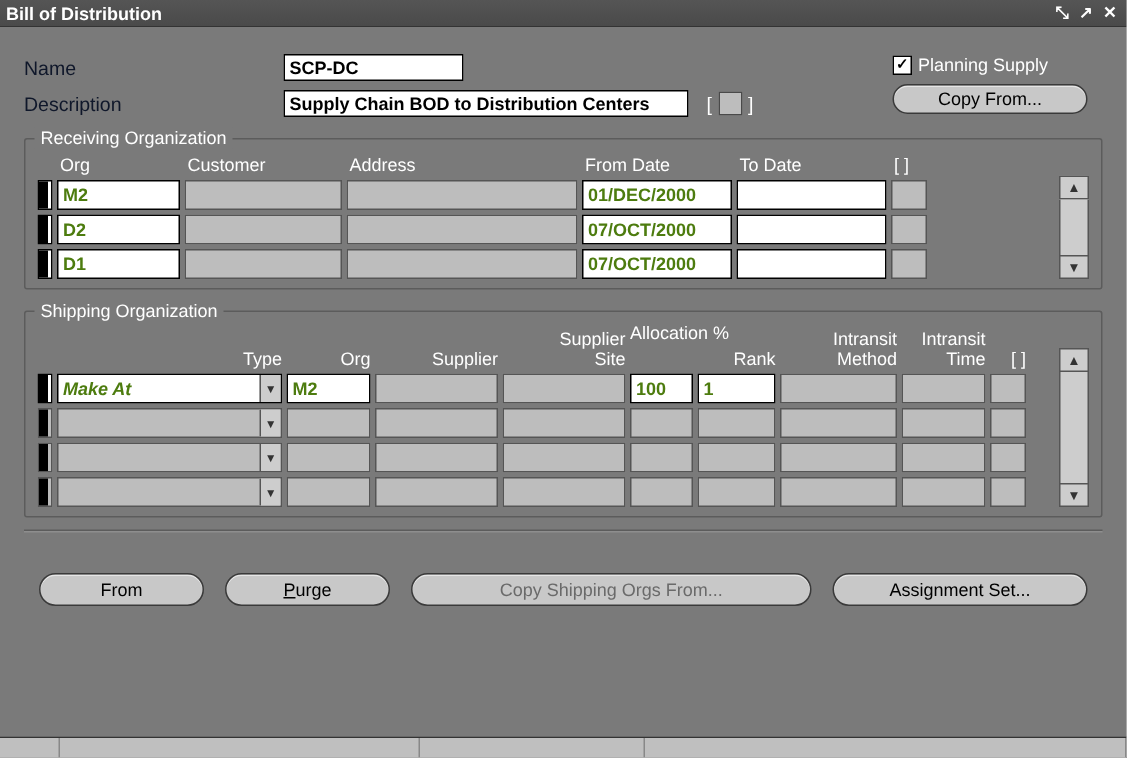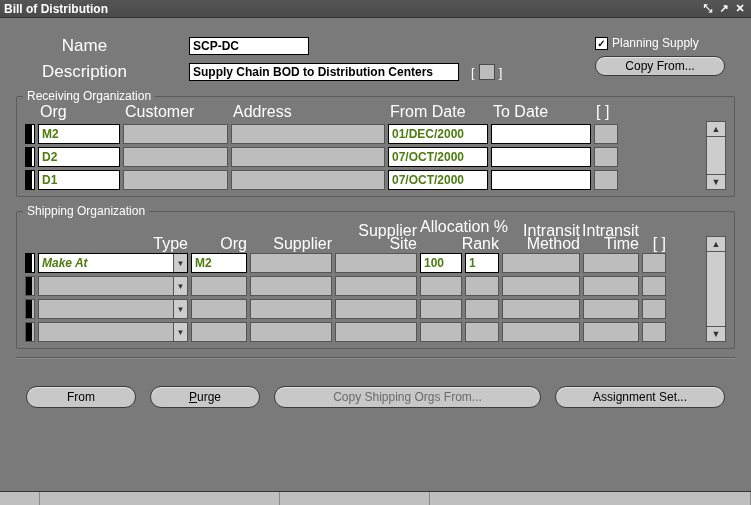--- a/index.html
+++ b/index.html
@@ -5,41 +5,41 @@
   * { box-sizing: border-box; margin: 0; padding: 0; font-family: Arial, Helvetica, sans-serif; }
   body { background: #fff; width: 751px; height: 505px; overflow: hidden; }
   .window { width: 751px; height: 505px; background: #7a7a7a; display: flex; flex-direction: column; }
   .titlebar { height: 18px; background: linear-gradient(#555,#4a4a4a); color: #fff; font-size: 12px; font-weight: bold; display: flex; align-items: center; padding: 0 4px; border-bottom: 1px solid #333; }
   .titlebar .title-text { flex: 1; }
   .title-btns { display: flex; gap: 2px; }
   .title-btns span { width: 14px; height: 14px; display: inline-flex; align-items: center; justify-content: center; font-size: 11px; color: #fff; cursor: pointer; }
   .content { flex: 1; padding: 18px 16px 10px 16px; color: #fff; font-size: 12px; position: relative; }
 
   .row { display: flex; align-items: center; margin-bottom: 6px; }
-  .lbl { width: 145px; text-align: center; padding-right: 8px; font-size: 17px; color: #ffffff; }
+  .lbl { width: 145px; text-align: left; padding-right: 8px; font-size: 13px; color: #0f172a; }
   input.field { background: #fff; border: 1px solid #000; height: 18px; font-size: 12px; font-weight: bold; padding: 0 3px; color: #000; margin-left: 28px; }
   input.field.desc { font-weight: bold; }
   .bracket { color: #fff; margin: 0 2px; font-size: 13px; }
   .dflag { width: 16px; height: 16px; background: #bdbdbd; border: 1px solid #4a4a4a; display: inline-block; margin: 0 2px; }
 
   .right-top { position: absolute; right: 26px; top: 18px; display: flex; flex-direction: column; align-items: flex-start; gap: 6px; }
   .chkline { display: flex; align-items: center; gap: 4px; color:#fff; font-size:12px; }
   .chkbox { width: 13px; height: 13px; background: #fff; border: 1px solid #000; display: inline-flex; align-items: center; justify-content: center; font-size: 10px; color:#000; font-weight:bold; }
   .btn { background: #c8c8c8; border: 1px solid #3a3a3a; border-radius: 14px; height: 22px; padding: 0 18px; font-size: 12px; color: #000; display: inline-flex; align-items: center; justify-content: center; cursor: pointer; box-shadow: inset 0 1px 0 #e6e6e6; }
   .btn.small { border-radius: 10px; height: 20px; }
   .btn.disabled { color: #6a6a6a; }
 
   .groupbox { border: 1px solid #5c5c5c; border-radius: 2px; margin-top: 14px; padding: 8px 8px 6px 8px; position: relative; }
   .groupbox .legend { position: absolute; top: -8px; left: 6px; background: #7a7a7a; padding: 0 4px; font-size: 12px; color: #fff; }
 
   .grid { display: flex; gap: 2px; }
   .gridmain { flex: 1; }
   .cols { display: flex; gap: 3px; }
   .col { display: flex; flex-direction: column; gap: 3px; }
-  .colhdr { font-size: 16px; color: #fff; height: 16px; display: flex; align-items: flex-end; padding-left: 2px; white-space: nowrap; }
+  .colhdr { font-size: 12px; color: #fff; height: 16px; display: flex; align-items: flex-end; padding-left: 2px; white-space: nowrap; }
   .colhdr.two { height: 30px; display:flex; flex-direction:column; justify-content:flex-end; line-height:13px;}
   .cell { height: 20px; background: #bdbdbd; border: 1px solid #555; }
   .cell.light { background: #fff; border: 1px solid #000; }
   .cell input { width: 100%; height: 100%; border: none; background: transparent; font-size: 12px; font-weight: bold; padding: 0 3px; color:#4d7c0f; }
   .mark { width: 6px; background: #000; }
   .markcol .cell { padding:0; display:flex;}
   .markcol .cell .mark { width:6px; background:#000; height:100%;}
   .side { width: 20px; display: flex; flex-direction: column; }
   .side .colhdr { height: 16px; }
   .side .arrow { height: 16px; background:#cdcdcd; border:1px solid #555; display:flex; align-items:center; justify-content:center; font-size:9px; color:#333;}
@@ -232,21 +232,21 @@
             <div class="col" style="width:42px">
               <div class="colhdr two" style="position:relative">
                 <span style="position:absolute;top:0;left:0;white-space:nowrap">Allocation %</span>
                 <span>&nbsp;</span>
               </div>
               <div class="cell light"><input style="text-align: left;" value="100"></div>
               <div class="cell"></div>
               <div class="cell"></div>
               <div class="cell"></div>
             </div>
-            <div class="col" style="width:34px">
+            <div class="col" style="width:52px">
               <div class="colhdr two">
                   <span>Rank</span>
                 </div>
               <div class="cell light"><input value="1" style=""></div>
               <div class="cell"></div>
               <div class="cell"></div>
               <div class="cell"></div>
             </div>
             <div class="col" style="width:78px">
               <div class="colhdr two">

